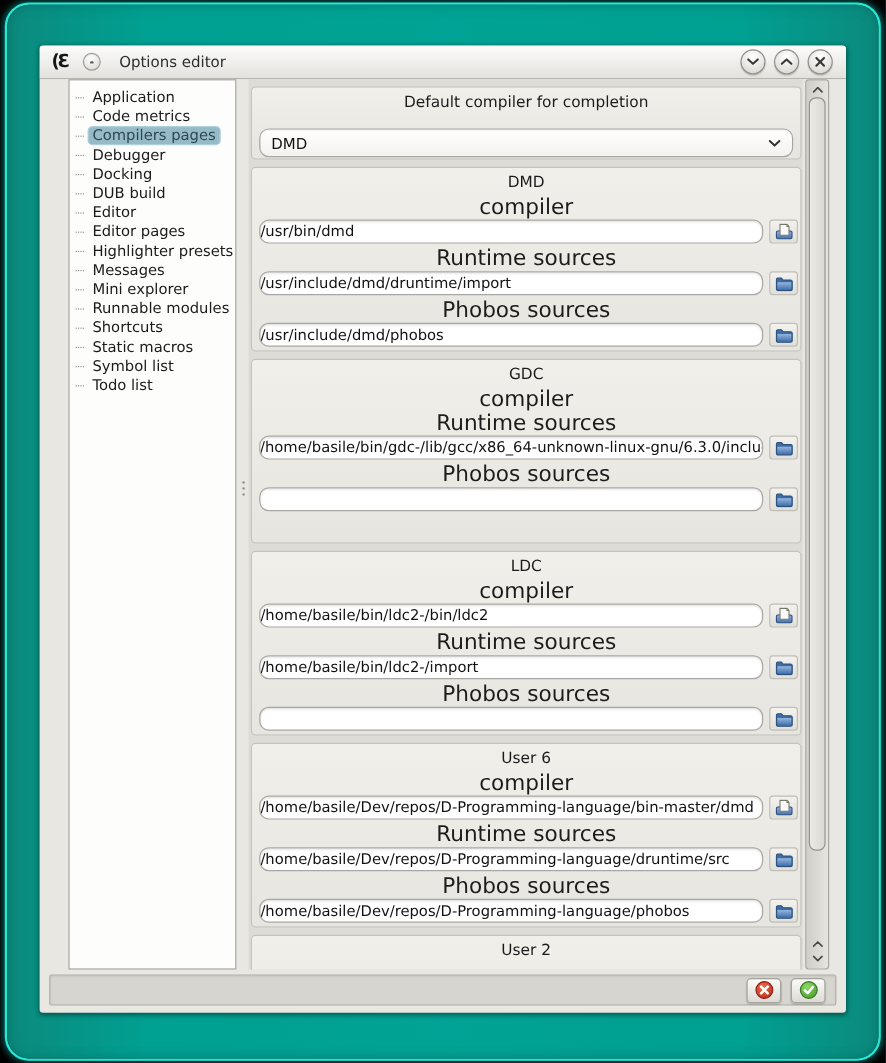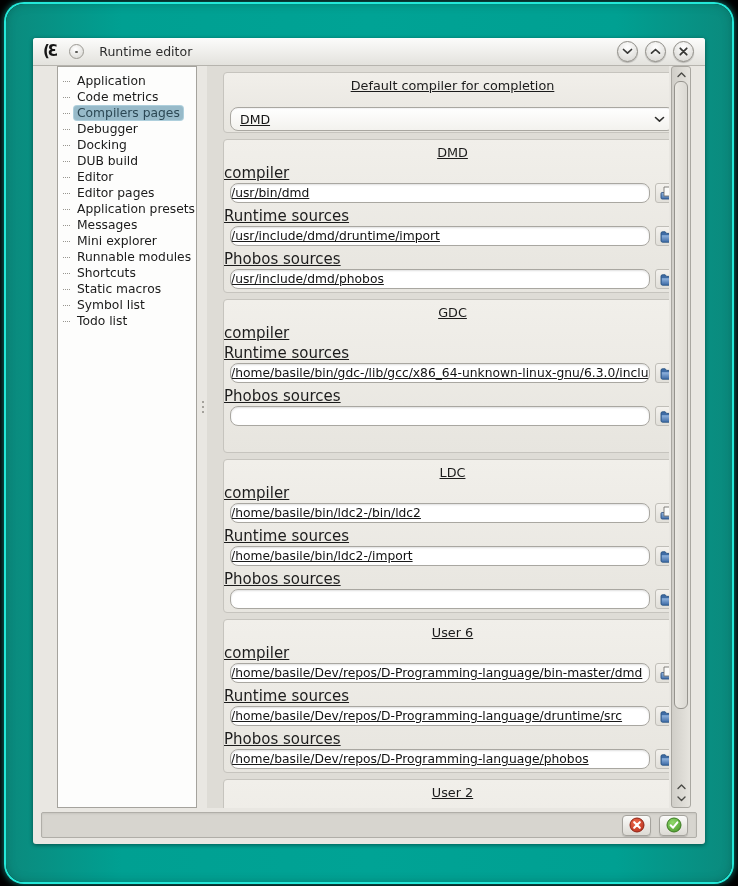--- a/index.html
+++ b/index.html
@@ -53,28 +53,28 @@
   li.selected .item-label { background:#97bac9; box-shadow:0 0 0 1px #aecfdc; color:#2c4854; }
   
   .splitter { position:absolute; left:167px; top:360px; width:6px; height:20px; }
   .splitter i { display:block; width:2px; height:2px; background:#8d8b84; border-radius:50%; margin:3px auto; }
   
   .main-panel {
     position:absolute; left:174px; top:28px; width:462px; height:742px;
     background:#dedcd6; overflow:hidden;
   }
   .group-box {
-    margin:6px 1px 0 16px; width:459px;
+    margin:6px 1px 0 2px; width:459px;
     background:linear-gradient(#f1efea,#e7e5df);
-    border:1px solid #c6c4be; border-radius:4px; overflow:hidden;text-decoration:underline;
+    border:1px solid #c6c4be; border-radius:4px; overflow:hidden;
   }
   .gb-default { height:61px; }
   .gb-compiler { height:154px; }
   .gb-title { text-align:center; font-size:12.8px; line-height:14px; margin-top:6px; color:#1c1c1c; }
-  .field-label { text-align:left; font-size:15px; line-height:14px; margin-top:6px; color:#1c1c1c; }
+  .field-label { text-align:center; font-size:18px; line-height:14px; margin-top:6px; color:#1c1c1c; }
   .input-row { display:flex; align-items:center; margin:3px 2px 0 6px; gap:5px; }
   .path-input {
     flex:1; height:20px; min-width:0;
     border:1px solid #a9a7a1; border-radius:8px; background:#fff;
     padding:0 0; font-family:inherit; font-size:12.3px; color:#121212;
     box-shadow:inset 0 1px 2px rgba(0,0,0,.13); outline:none;
   }
   .icon-btn {
     width:24px; height:20px; flex:none; padding:0; cursor:default;
     background:linear-gradient(#f4f2ee,#e1dfd9); border:1px solid #c0beb8; border-radius:3px;
@@ -137,21 +137,21 @@
           <stop offset="1" stop-color="#459428"></stop>
       </radialGradient>
     </defs>
   </svg>
 
   <div class="window">
 
     <div class="titlebar">
       <span class="app-logo">(Ɛ</span>
       <span class="menu-btn"></span>
-      <span class="title-text">Runtime editor</span>
+      <span class="title-text">Options editor</span>
       <span class="win-controls">
         <button class="win-btn">
           <svg width="11" height="7" viewBox="0 0 11 7">
               <polyline points="1.5,1.5 5.5,5.2 9.5,1.5" fill="none" stroke="#383836" stroke-width="1.7" stroke-linecap="round" stroke-linejoin="round"></polyline>
             </svg>
         </button>
         <button class="win-btn">
           <svg width="11" height="7" viewBox="0 0 11 7">
               <polyline points="1.5,5.2 5.5,1.5 9.5,5.2" fill="none" stroke="#383836" stroke-width="1.7" stroke-linecap="round" stroke-linejoin="round"></polyline>
             </svg>
@@ -193,21 +193,21 @@
         <li>
             <span class="tree-dash"></span>
             <span class="item-label">Editor</span>
           </li>
         <li>
             <span class="tree-dash"></span>
             <span class="item-label">Editor pages</span>
           </li>
         <li>
             <span class="tree-dash"></span>
-            <span class="item-label">Application presets</span>
+            <span class="item-label">Highlighter presets</span>
           </li>
         <li>
             <span class="tree-dash"></span>
             <span class="item-label">Messages</span>
           </li>
         <li>
             <span class="tree-dash"></span>
             <span class="item-label">Mini explorer</span>
           </li>
         <li>

